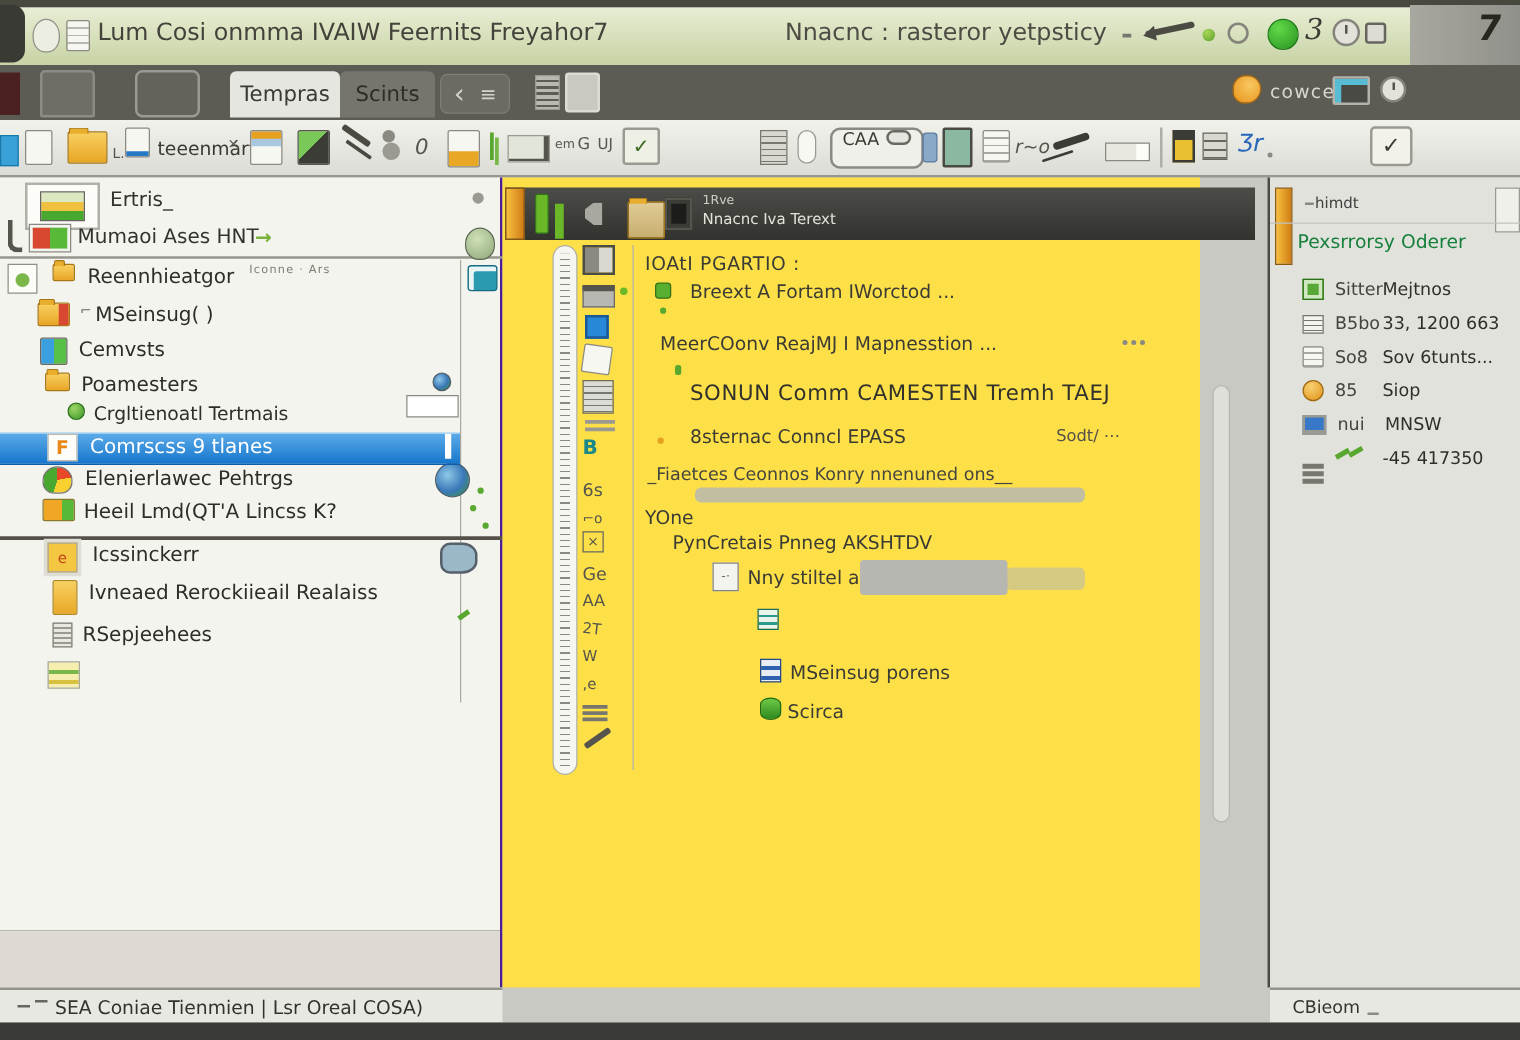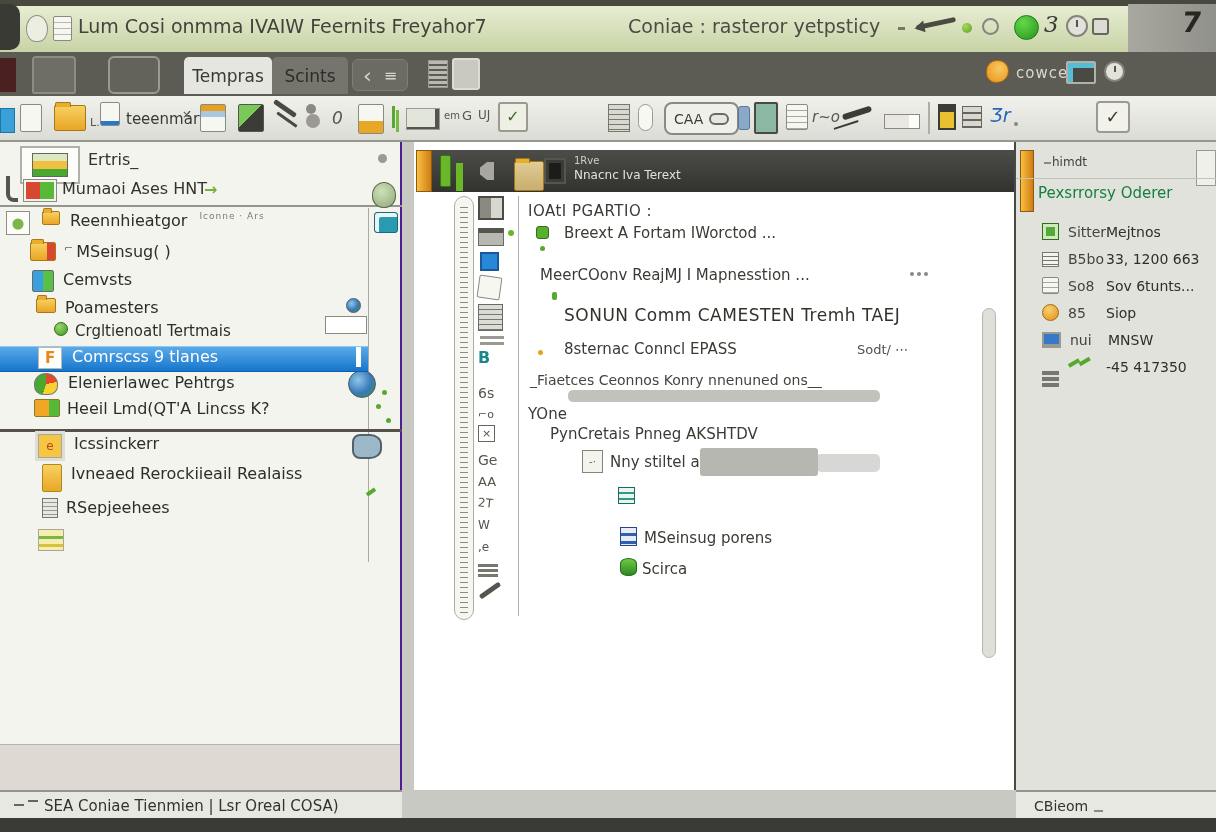--- a/index.html
+++ b/index.html
@@ -18,40 +18,40 @@
   .tab{height:37px;border-radius:5px 5px 0 0;font-size:17px;display:flex;align-items:center;justify-content:center}
   .tab.on{background:#e6e6e0;color:#3a3a33}
   .tab.off{background:#75756d;color:#2d2d27}
   .navgrp{background:#6b6b63;border:1px solid #7e7e76;border-radius:6px;display:flex;align-items:center;gap:12px;padding:0 10px;color:#d3d3c9}
   
   .toolbar{left:0;top:96px;width:1216px;height:46px;background:linear-gradient(#f2f2ec,#dcdcd6);border-bottom:2px solid #97978f}
   .tglyph{color:#55554d;font-size:13px}
   .pagei{background:#f7f7f1;border:1px solid #8a8a82;border-radius:2px}
   .folder{background:linear-gradient(#f8d060,#e8a626);border:1px solid #a87818;border-radius:2px;position:relative}
   .folder:before{content:"";position:absolute;left:0;top:-4px;width:45%;height:4px;background:#eaae2e;border:1px solid #a87818;border-bottom:none;border-radius:2px 2px 0 0}
-  .caa{border:2px solid #8a8a84;background:#f0f0ea;border-radius:8px;display:flex;align-items:center;gap:6px;padding:12px 8px;font-size:14px;color:#3c3c35}
+  .caa{border:2px solid #8a8a84;background:#f0f0ea;border-radius:8px;display:flex;align-items:flex-start;gap:6px;padding:0 8px;font-size:14px;color:#3c3c35}
   .oval{width:20px;height:12px;border:2px solid #6a6a62;border-radius:7px;background:#e6e6e0}
   
   .sidebar{left:0;top:142px;width:402px;height:648px;background:#f4f4ef;border-right:2px solid #4c1d95}
   .trow{position:absolute;left:0;width:368px;height:27px;display:flex;align-items:flex-start;font-size:16px;color:#2e2e29;white-space:nowrap}
   .trow .sfx{font-size:9px;color:#7c7c72;margin-left:12px;letter-spacing:1px}
   .sel{background:linear-gradient(#5aaae8,#1676cc);color:#fff;border-top:1px solid #8fc6f2;border-bottom:1px solid #0f5da6}
   .ic{display:inline-block;flex:none}
   .ic-scrib{width:24px;height:24px;background:#fcfcf8 radial-gradient(circle at 50% 55%,#7ab648 0 5px,transparent 6px);border:1px solid #8f8f87}
   .ic-bg{width:22px;height:22px;background:linear-gradient(90deg,#3aa0e0 50%,#58c048 50%);border:1px solid #6a6a62;border-radius:2px}
   .ic-ball{width:14px;height:14px;border-radius:50%;background:radial-gradient(circle at 35% 30%,#9ed668,#3a9828);border:1px solid #2a7018}
   .ic-f{width:24px;height:22px;background:#fdfdf9;border:1px solid #b9b9b1;font-weight:bold;font-size:15px;color:#e88818;text-align:center;line-height:20px}
   .ic-multi{width:24px;height:22px;border-radius:50% 50% 40% 40%;background:conic-gradient(#e84828 0 22%,#f8d030 22% 55%,#48a830 55% 100%);border:1px solid #777}
   .ic-og{width:26px;height:18px;background:linear-gradient(90deg,#f2a626 60%,#58b838 60%);border:1px solid #8a7a30;border-radius:2px}
   .ic-e{width:24px;height:24px;background:#f4c642;border:1px solid #a8a8a0;box-shadow:0 0 0 3px #dedED6;font-size:12px;color:#c04818;text-align:center;line-height:22px}
   .ic-grayb{width:16px;height:20px;background:repeating-linear-gradient(#e8e8e0 0 3px,#9a9a92 3px 4px);border:1px solid #77776f}
   .ic-linesb{width:26px;height:22px;background:linear-gradient(#f6eeae 0 30%,#78b848 30% 45%,#f6eeae 45% 70%,#d8c040 70% 85%,#f6eeae 85%);border:1px solid #a8a896}
   .ic-globe{border-radius:50%;background:radial-gradient(circle at 35% 35%,#8ec8e8,#3a78b8 55%,#3a9838);border:1px solid #4a5a66}
   
-  .center{left:414px;top:142px;width:612px;height:648px;background:#ffffff}
+  .center{left:402px;top:142px;width:558px;height:648px;background:#fde047}
   .chead{position:absolute;left:2px;top:8px;width:600px;height:42px;background:linear-gradient(#4c4c48,#32322e);display:flex;align-items:center}
   .cline{position:absolute;font-size:15px;color:#3b3b35;white-space:nowrap}
   .vglyph{position:absolute;left:64px;color:#55554d;font-size:13px}
   .ruler{position:absolute;left:40px;top:54px;width:20px;height:424px;background:#f6f6f0;border:1px solid #aeaea6;border-radius:10px}
   .ruler:before{content:"";position:absolute;inset:6px 5px;background:repeating-linear-gradient(#f6f6f0 0 4px,#88888/ 0);background:repeating-linear-gradient(180deg,transparent 0 4px,#8a8a82 4px 5px)}
   .grayblur{position:absolute;background:#b7b7b2;border-radius:5px}
   
   .rpanel{left:1014px;top:142px;width:202px;height:648px;background:#e2e2dc;border-left:2px solid #4a4a44}
   .prow{position:absolute;left:0;width:200px;height:24px;display:flex;align-items:flex-end;font-size:14px}
   .prow .plbl{width:38px;margin-left:9px;color:#44443e}
@@ -68,21 +68,21 @@
 
 <div class="win">
 
   <div class="abs" style="left:0;top:0;width:1216px;height:6px;background:#48483f"></div>
 
   <div class="abs tbar">
     <div class="abs corner-dark" style="left:-10px;top:-2px;width:30px;height:46px"></div>
     <div class="abs" style="left:26px;top:9px;width:22px;height:27px;background:#eceee2;border:1px solid #8f8f87;border-radius:50% 50% 45% 45%"></div>
     <div class="abs pagei" style="left:53px;top:10px;width:19px;height:25px;background:repeating-linear-gradient(#f7f7f1 0 5px,#b8b8b0 5px 6px)"></div>
     <div class="abs tbar-title" style="left:78px;top:9px">Lum Cosi onmma IVAIW Feernits Freyahor7</div>
-    <div class="abs tbar-title" style="left:628px;top:9px;color:#4c4c44">Coniae : rasteror yetpsticy</div>
+    <div class="abs tbar-title" style="left:628px;top:9px;color:#4c4c44">Nnacnc : rasteror yetpsticy</div>
     <div class="abs" style="left:898px;top:21px;width:7px;height:3px;background:#77776f"></div>
     <div class="abs lever" style="left:916px;top:15px"></div>
     <div class="abs greendot" style="left:962px;top:17px;width:10px;height:10px"></div>
     <div class="abs" style="left:982px;top:12px;width:17px;height:17px;border:2px solid #84847c;border-radius:50%"></div>
     <div class="abs" style="left:1014px;top:9px;width:25px;height:25px;border-radius:50%;background:radial-gradient(circle at 35% 30%,#63d84a,#27941f);border:1px solid #1e7a18"></div>
     <div class="abs" style="left:1044px;top:5px;font-family:'DejaVu Serif',serif;font-style:italic;font-size:23px;color:#3c3c35">3</div>
     <div class="abs clockc" style="left:1066px;top:9px;width:22px;height:22px"></div>
     <div class="abs" style="left:1092px;top:12px;width:17px;height:17px;background:#dcdcd4;border:2px solid #66665e;border-radius:3px"></div>
     <div class="abs" style="left:1128px;top:-2px;width:90px;height:50px;background:linear-gradient(90deg,#a8a8a0,#90908a)"></div>
     <div class="abs" style="left:1182px;top:0;font-size:28px;font-weight:bold;color:#27271f;transform:skewX(-8deg)">7</div>

